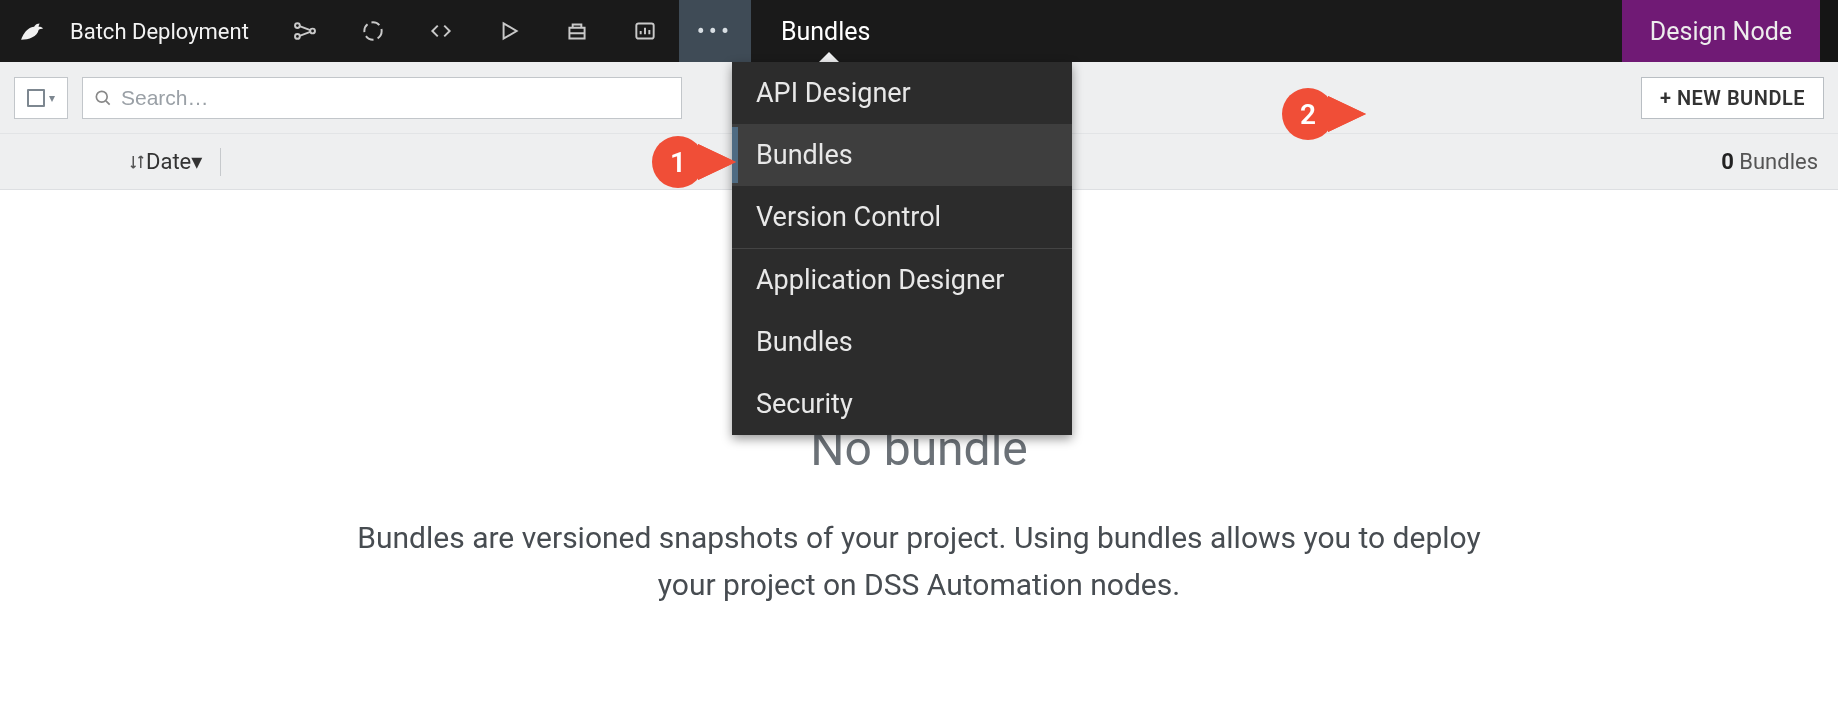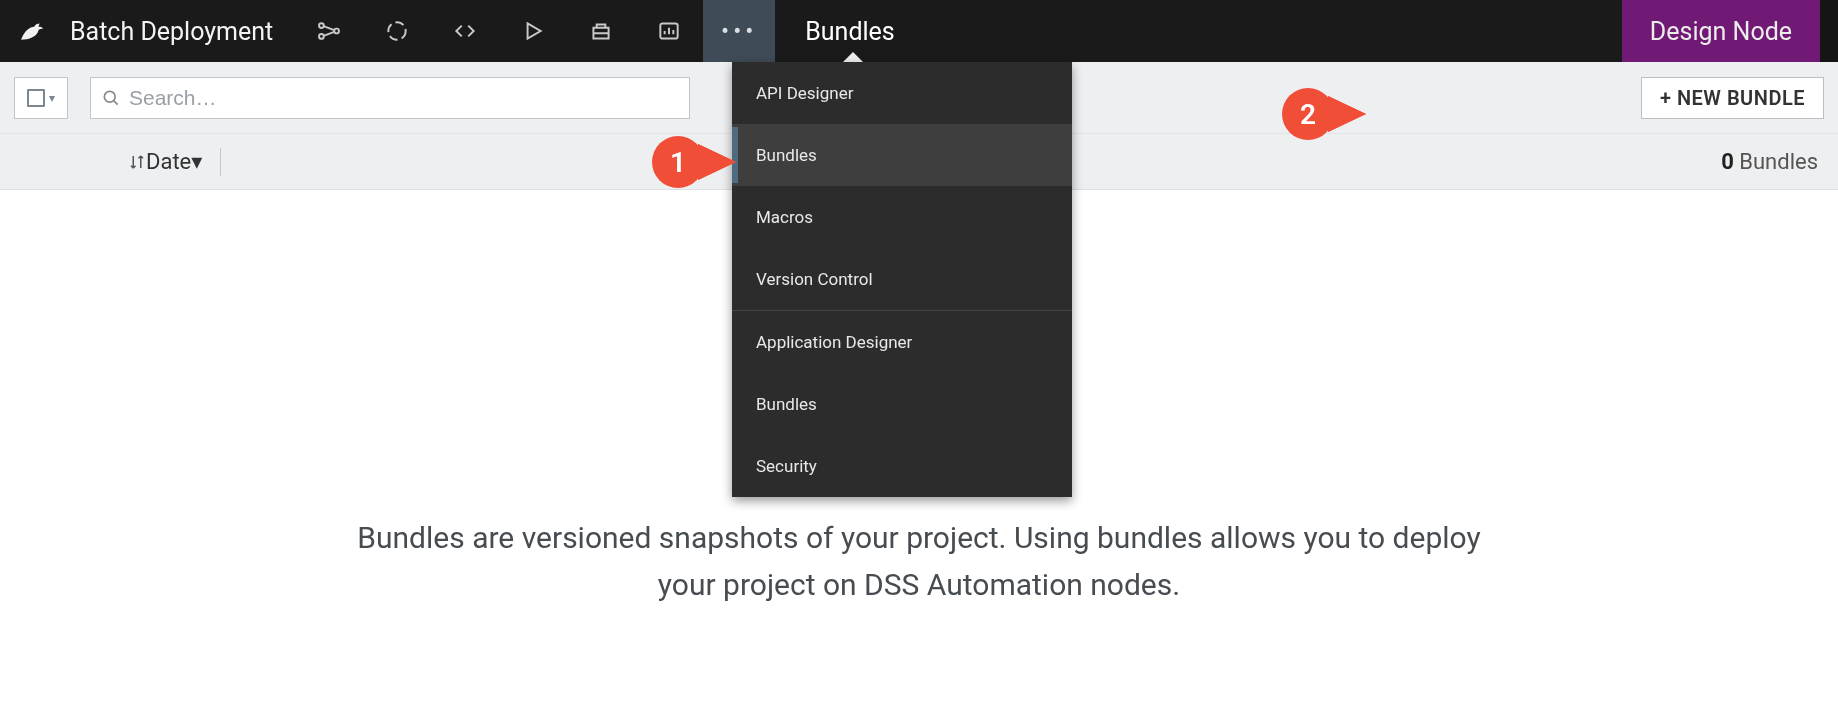--- a/index.html
+++ b/index.html
@@ -2,21 +2,21 @@
 <html><head>
 <meta charset="utf-8">
 <style>
   * { box-sizing: border-box; margin: 0; padding: 0; }
   html, body { width: 1838px; height: 722px; font-family: -apple-system, "Segoe UI", Roboto, Helvetica, Arial, sans-serif; background:#fff; overflow:hidden; }
 
   
   .topbar { height:62px; background:#1a1a1a; color:#e6e6e6; display:flex; align-items:stretch; position:relative; z-index:10; }
   .logo-cell { width:62px; display:flex; align-items:center; justify-content:center; }
   .logo-cell svg { width:26px; height:26px; fill:#f0f0f0; }
-  .project-title { display:flex; align-items:center; padding:0 22px 0 8px; font-size:25px; font-weight:400; color:#f3f3f3; }
+  .project-title { display:flex; align-items:center; padding:0 22px 0 8px; font-size:22px; font-weight:400; color:#f3f3f3; }
 
   .nav-icons { display:flex; align-items:stretch; }
   .nav-btn { width:68px; display:flex; align-items:center; justify-content:center; color:#c9c9c9; cursor:pointer; }
   .nav-btn svg { width:26px; height:26px; }
 
   .more-btn { width:72px; background:#3f4b56; display:flex; align-items:center; justify-content:center; color:#d8dee3; cursor:pointer; position:relative; }
   .more-dots { letter-spacing:4px; font-size:24px; line-height:0; }
 
   .current-section { flex:0 0 auto; display:flex; align-items:center; padding:0 36px 0 30px; font-size:25px; font-weight:400; color:#fff; position:relative; }
   .current-section::after{
@@ -26,21 +26,21 @@
 
   .spacer { flex:1; }
   .design-node { display:flex; align-items:center; padding:0 28px; font-size:25px; color:#ededed; background:#701a75; }
   .right-gap { width:18px; background:#151515; }
 
   
   .toolbar { height:72px; background:#eeeff0; display:flex; align-items:center; padding:0 14px; gap:14px; border-bottom:1px solid #e2e4e6; position:relative; z-index:2;}
   .chk-box { width:54px; height:42px; border:1px solid #c2c6ca; background:#fff; display:flex; align-items:center; justify-content:center; gap:4px; cursor:pointer;}
   .chk-box .sq { width:18px;height:18px;border:2px solid #7d8790;border-radius:1px;}
   .chk-box .car { font-size:12px; color:#7d8790;}
-  .search-wrap { flex:0 0 600px; height:42px; border:1px solid #c2c6ca; background:#fff; display:flex; align-items:center; padding:0 10px; gap:8px;margin-left:8px; }
+  .search-wrap { flex:0 0 600px; height:42px; border:1px solid #c2c6ca; background:#fff; display:flex; align-items:center; padding:0 10px; gap:8px; }
   .search-wrap svg { flex:0 0 auto; width:20px;height:20px; stroke:#888; fill:none;}
   .search-wrap input { flex:1; border:none; outline:none; font-size:21px; color:#444; background:transparent; }
   .search-wrap input::placeholder{ color:#9aa0a6; }
 
   .toolbar .grow { flex:1; }
   .pill-btn { height:42px; padding:0 18px; border:1px solid #b9bec3; background:#fff; color:#333; font-size:20px; letter-spacing:.5px; font-weight:600; display:flex; align-items:center; cursor:pointer;}
   .pill-btn + .pill-btn { margin-left:8px;font-family:Liberation Mono, monospace;}
 
   
   .sortbar { height:56px; background:#eeeff0; display:flex; align-items:center; padding-left:128px; padding-right:20px; color:#333; border-bottom:1px solid #dddfe2; position:relative; z-index:2;}
@@ -49,21 +49,21 @@
   .sortbar .grow{flex:1;}
   .count { font-size:22px; color:#555;}
   .count b{ font-weight:700; color:#222;}
 
   
   .empty { text-align:center; padding-top:230px; color:#555; }
   .empty h1 { font-size:48px; font-weight:400; color:#6b7177; margin-bottom:38px;}
   .empty p  { font-size:30px; line-height:1.55; color:#474c51; max-width:1500px; margin:0 auto;}
 
   
-  .menu { position:absolute; top:62px; left:732px; width:340px; background:#2c2c2c; color:#e8e8e8; z-index:50; box-shadow:0 4px 10px rgba(0,0,0,.4); font-size:17px; }
+  .menu { position:absolute; top:62px; left:732px; width:340px; background:#2c2c2c; color:#e8e8e8; z-index:50; box-shadow:0 4px 10px rgba(0,0,0,.4); font-size:27px; }
   .menu .indicator{ position:absolute; left:0; top:69px; width:6px; height:56px; background:#4f6b82;}
   .menu-item { height:62px; display:flex; align-items:center; padding:0 24px; cursor:pointer;}
   .menu-item.selected{ background:#3e3e3e;}
   .menu-sep { height:1px; background:#444; margin:0;}
 
   
   .callout { position:absolute; z-index:60; display:flex; align-items:center; pointer-events:none;}
   .callout .bubble{ width:52px;height:52px;border-radius:50%; background:#f04e37; color:#fff; display:flex; align-items:center; justify-content:center; font-size:28px; font-weight:600;}
   .callout .tail { width:0;height:0; border-top:18px solid transparent; border-bottom:18px solid transparent;}
   .callout.right .tail{ border-left:38px solid #f04e37; margin-left:-6px;}
@@ -173,21 +173,20 @@
     <span>Bundles are versioned snapshots of your project. Using bundles allows you to deploy</span><br>
     <span>your project on DSS Automation nodes.</span>
   </p>
 </div>
 
 <div class="menu" id="dropdown-menu">
   <div class="indicator" style="top: 65px;"></div>
 
 <div class="menu-item">API Designer</div>
     <div class="menu-item selected">Bundles</div>
-    <div class="menu-item">Macros</div>
     <div class="menu-item">Version Control</div>
     <div class="menu-sep"></div>
     <div class="menu-item">Application Designer</div>
     <div class="menu-item">Bundles</div>
     <div class="menu-item">Security</div>
   </div>
 
 <div class="callout right" id="c1">
   <div class="bubble">1</div>
   <div class="tail"></div>

